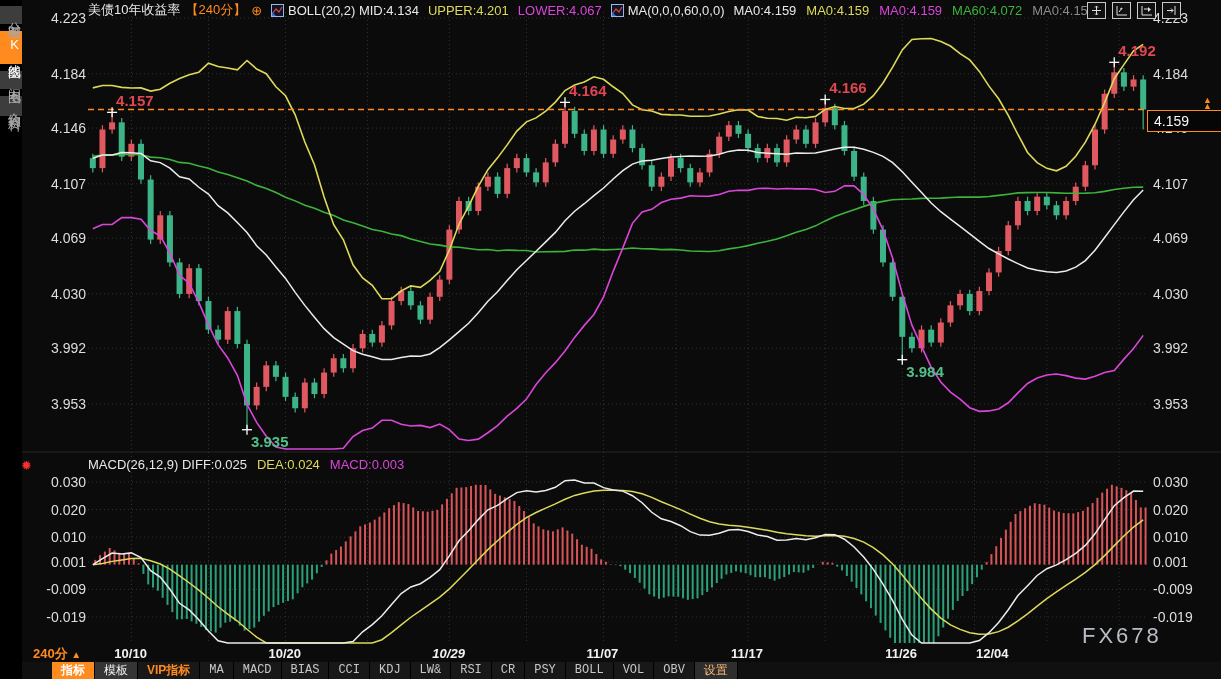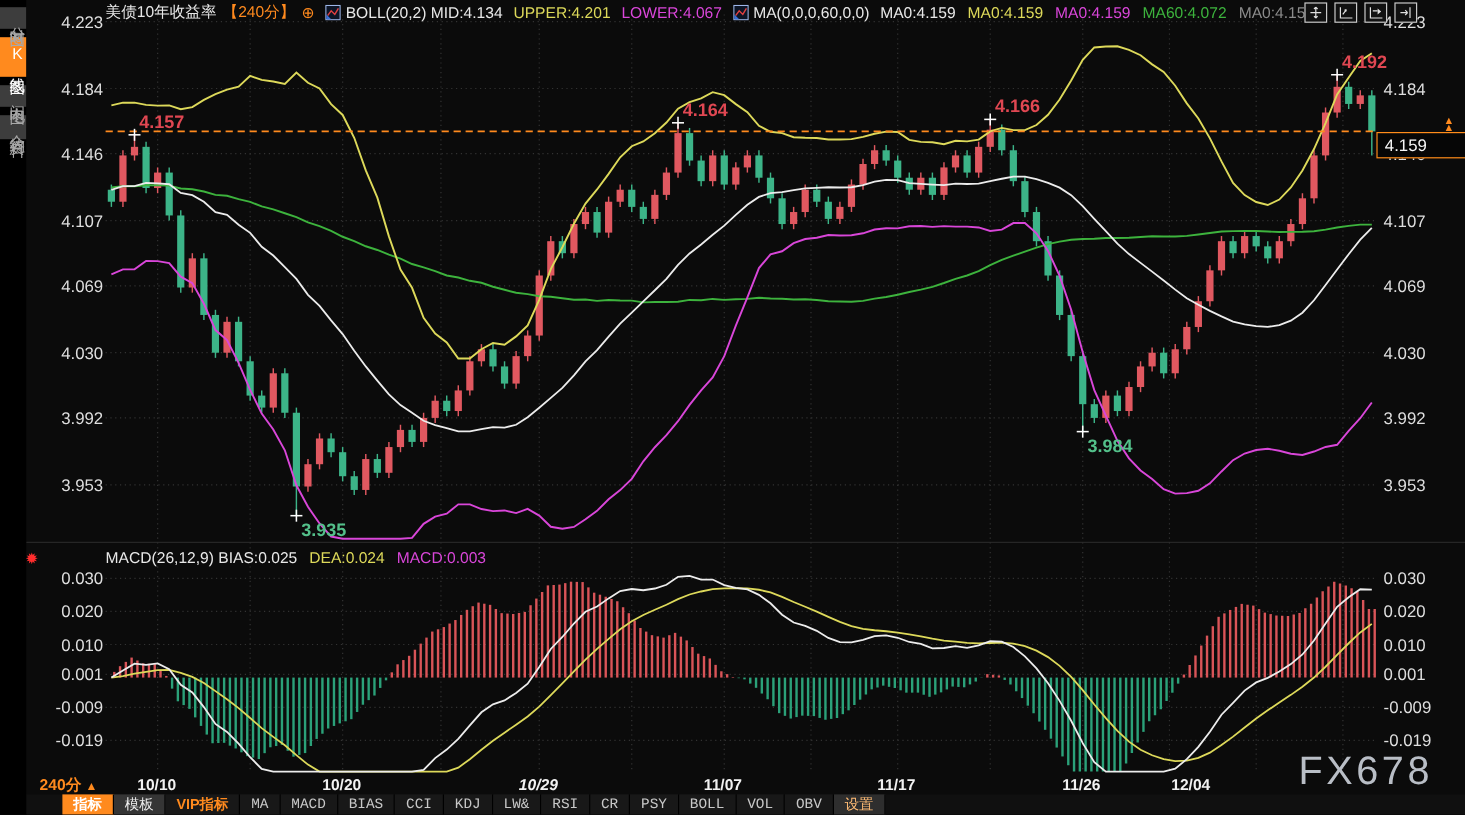--- a/index.html
+++ b/index.html
@@ -39,21 +39,21 @@
            display:flex;align-items:stretch;z-index:5;}
   #tab-bar .spacer{width:30px;}
   .tab{padding:1px 9px;font-size:12px;line-height:14px;color:#c8c8c8;background:#181818;
        border-right:1px solid #000;cursor:pointer;white-space:nowrap;}
   .tab.en{font-family:"Liberation Mono",monospace;}
   .tab.active{background:var(--orange);color:#fff;font-weight:bold;}
   .tab.vip{color:var(--orange);font-weight:bold;}
   .tab.dim{background:#2e2e2e;color:#fdba74;}
   .tab.gray{background:#353535;color:#f0f0f0;text-align:right;}
   
-  #watermark{position:absolute;left:1082px;top:623px;font-size:33px;color:#b9bec6;
+  #watermark{position:absolute;left:1082px;top:623px;font-size:22px;color:#b9bec6;
              letter-spacing:3px;z-index:6;}
   #chart-svg{position:absolute;left:0;top:0;z-index:1;}
 </style>
 </head>
 <body>
 
 <div id="app">
   <svg id="chart-svg" width="1221" height="663">
       <rect x="22" y="0" width="1199" height="663" fill="#0b0b0b"></rect>
       <line x1="22" y1="452" x2="1221" y2="452" stroke="#262626"></line>
@@ -633,21 +633,21 @@
       </span>
     <span class="tr-icon">
         <svg width="13" height="11">
           <path d="M10,1 v9 M2,5.5 h6 M8,5.5 l-2,-2 M8,5.5 l-2,2" stroke="#e0e0e0" fill="none"></path>
         </svg>
       </span>
   </div>
 
   <span id="macd-star">✹</span>
   <div id="macd-header">
-    <span class="c-white"><span>MACD(26,12,9)</span> <span>BIAS:0.025</span></span>
+    <span class="c-white"><span>MACD(26,12,9)</span> <span>DIFF:0.025</span></span>
     <span class="c-yellow">DEA:0.024</span>
     <span class="c-magenta">MACD:0.003</span>
   </div>
 
   <div id="price-arrow">▲<br>▲</div>
   <div id="price-tag">4.159</div>
 
   <div id="date-row">
     <span id="period-label"><span>240分</span> <span style="font-size:10px">▲</span></span>
   <span class="date-tick" style="left: 114.364px;">10/10</span>

